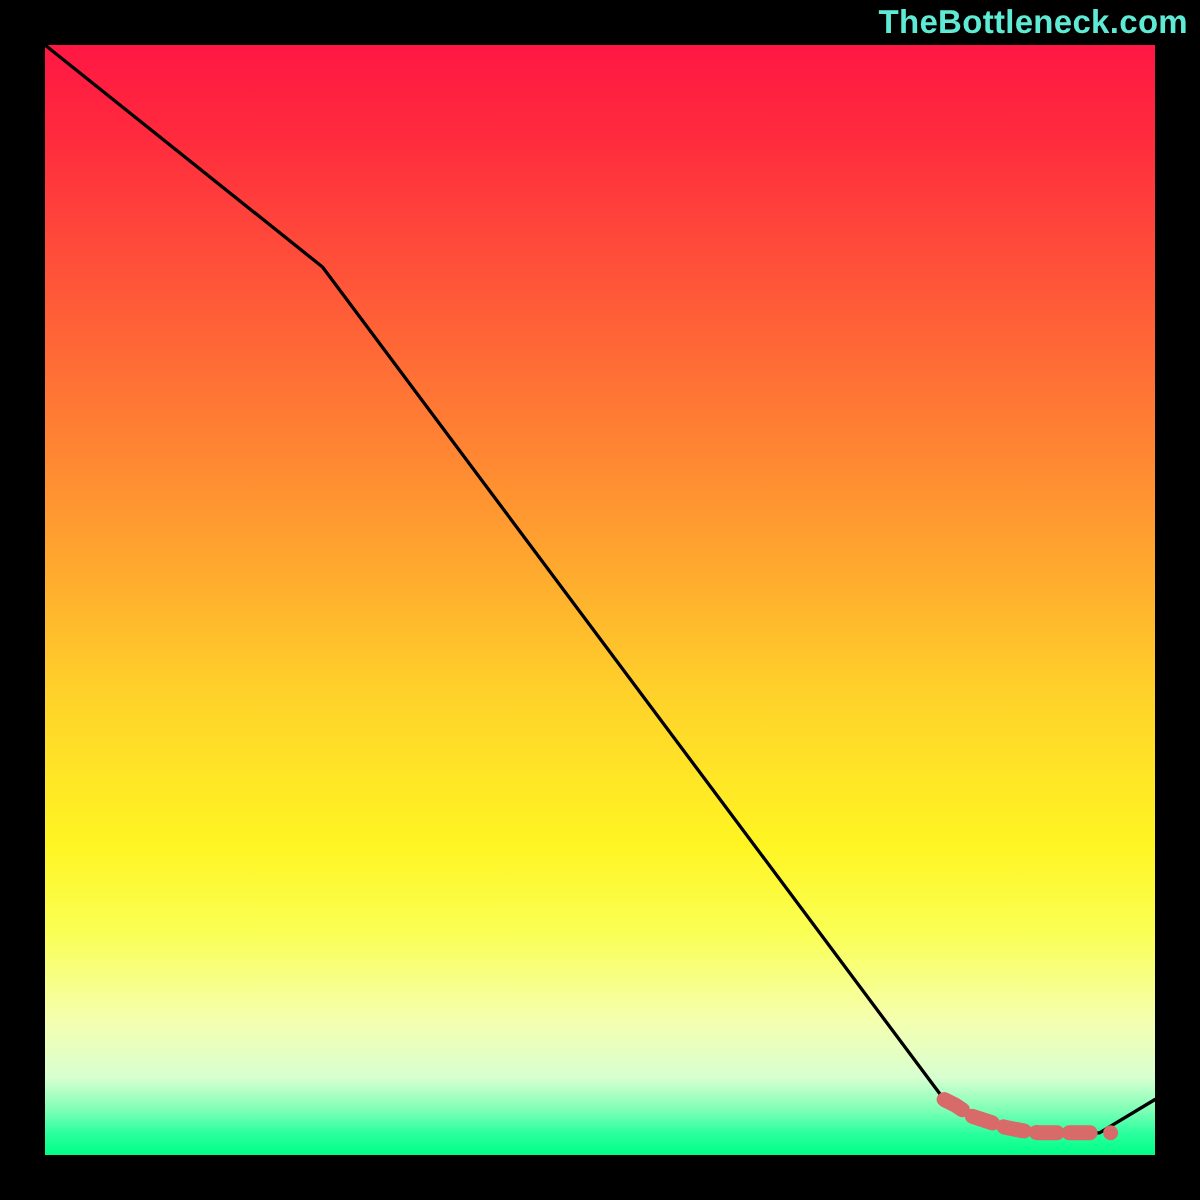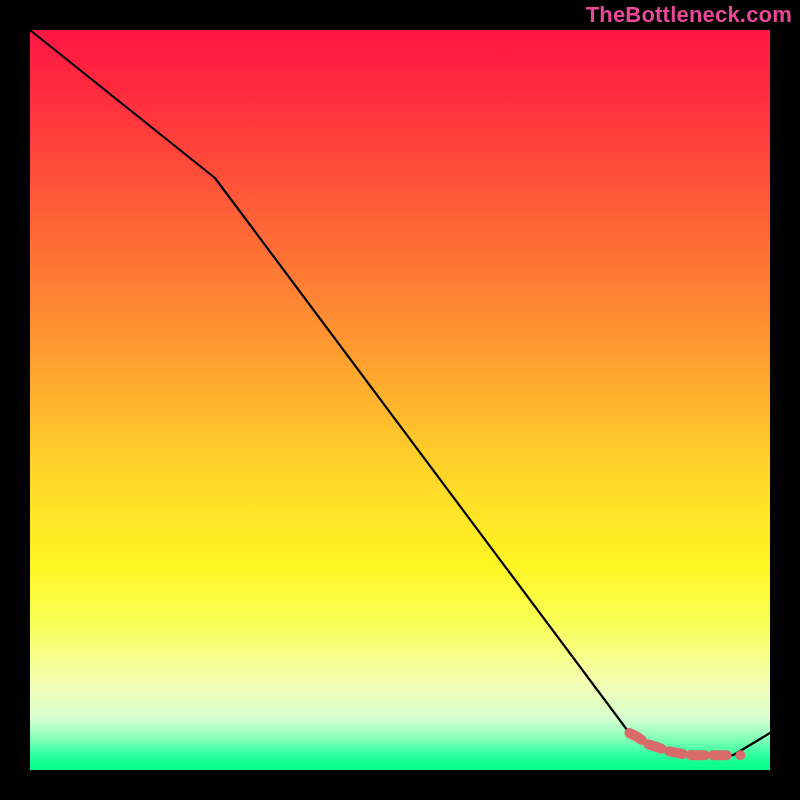--- a/index.html
+++ b/index.html
@@ -14,21 +14,21 @@
   .frame {
     position: relative;
     width: 800px;
     height: 800px;
     background: #000;
   }
   .watermark {
     position: absolute;
     top: 2px;
     right: 8px;
-    color: #ec4899;
+    color: #5eead4;
     font-size: 22px;
     font-weight: 600;
     letter-spacing: 0.2px;
     z-index: 5;
     margin-left: 37px;
   }
   .plot {
     position: absolute;
     left: 30px;
     top: 30px;

